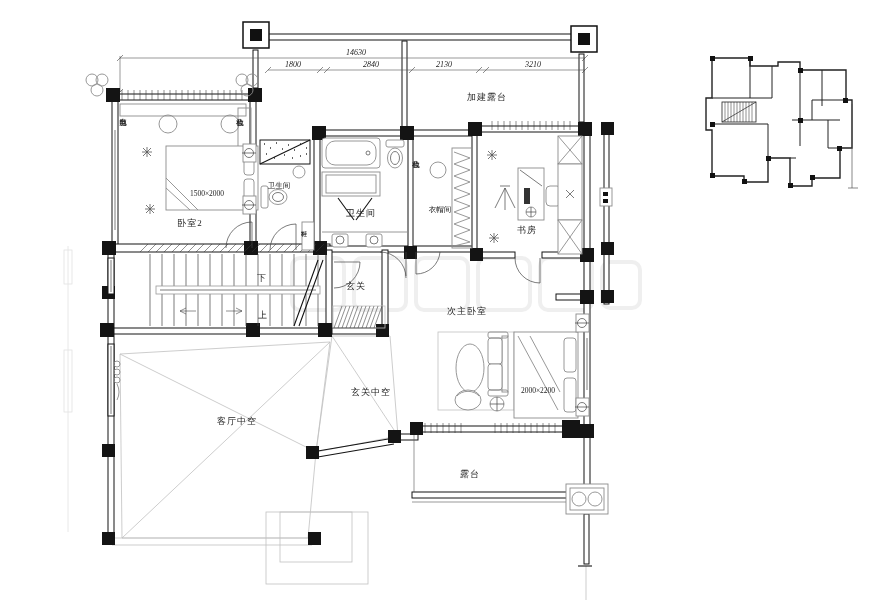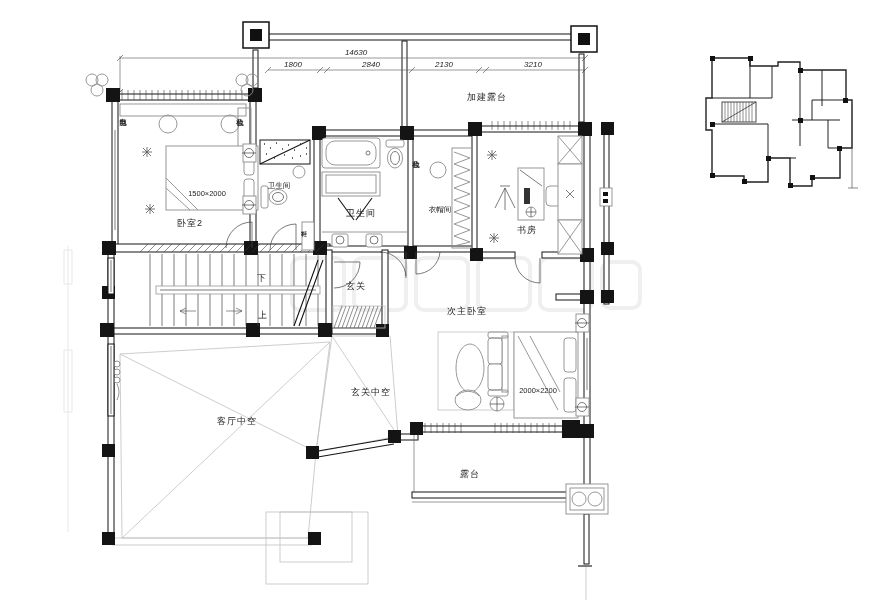--- a/index.html
+++ b/index.html
@@ -1,20 +1,20 @@
 <!DOCTYPE html>
 <html style="--wall: #141414; --line: #444444; --furniture: #8c8c8c; --faint: #c0c0c0; --background: #ffffff;"><head>
 <meta charset="utf-8">
 <style>
   :root{
     --wall:#141414; --line:#444444; --furniture:#8c8c8c; --faint:#c0c0c0; --background:#ffffff;
   }
   html,body{margin:0;padding:0;background:#fff;}
   .canvas{position:relative;width:878px;height:614px;background:var(--background);overflow:hidden;
-          font-family:Liberation Sans, sans-serif;}
+          font-family:Liberation Serif, serif;}
   svg{position:absolute;left:0;top:0;}
   .wall{fill:#ffffff;stroke:var(--wall);stroke-width:1;}
   .col{fill:var(--wall);stroke:none;}
   .thin{stroke:var(--line);stroke-width:.7;fill:none;}
   .thick{stroke:var(--wall);stroke-width:1.1;fill:none;}
   .furn{stroke:var(--furniture);stroke-width:.9;fill:none;}
   .furnf{stroke:var(--furniture);stroke-width:.9;fill:#ffffff;}
   .faint{stroke:var(--faint);stroke-width:.8;fill:none;}
   .vfaint{stroke:#e2e2e2;stroke-width:.8;fill:none;}
   .dim{stroke:#555;stroke-width:.6;fill:none;}

